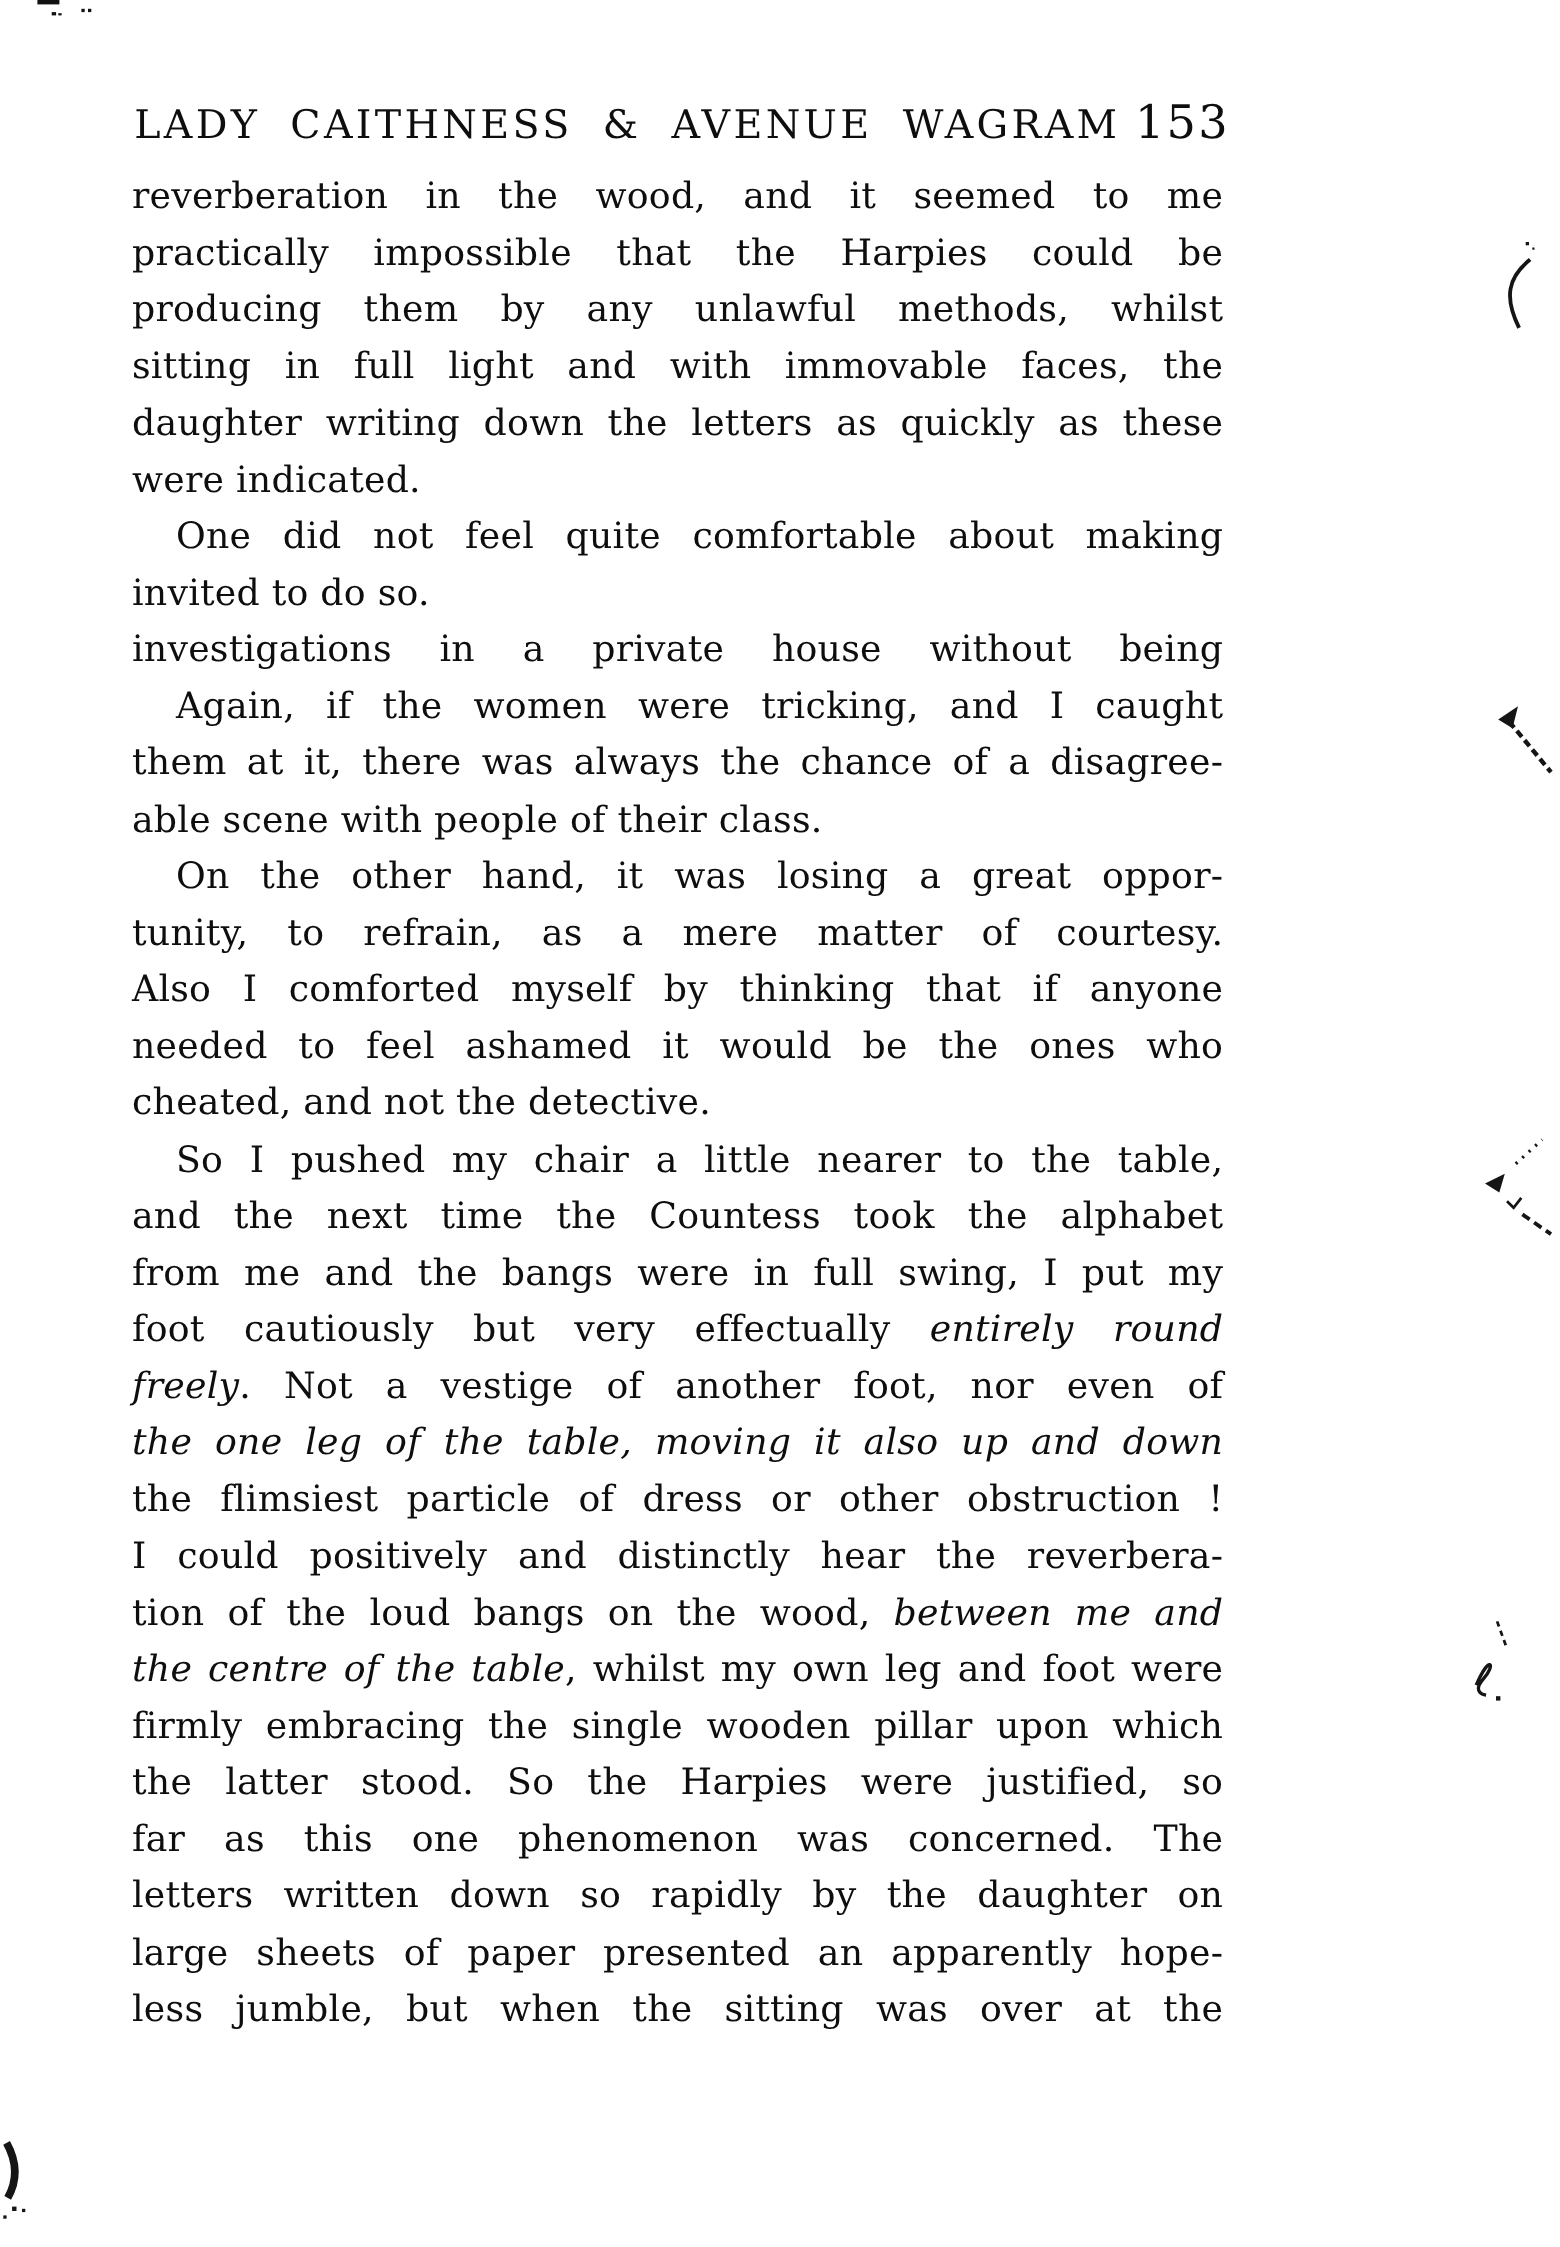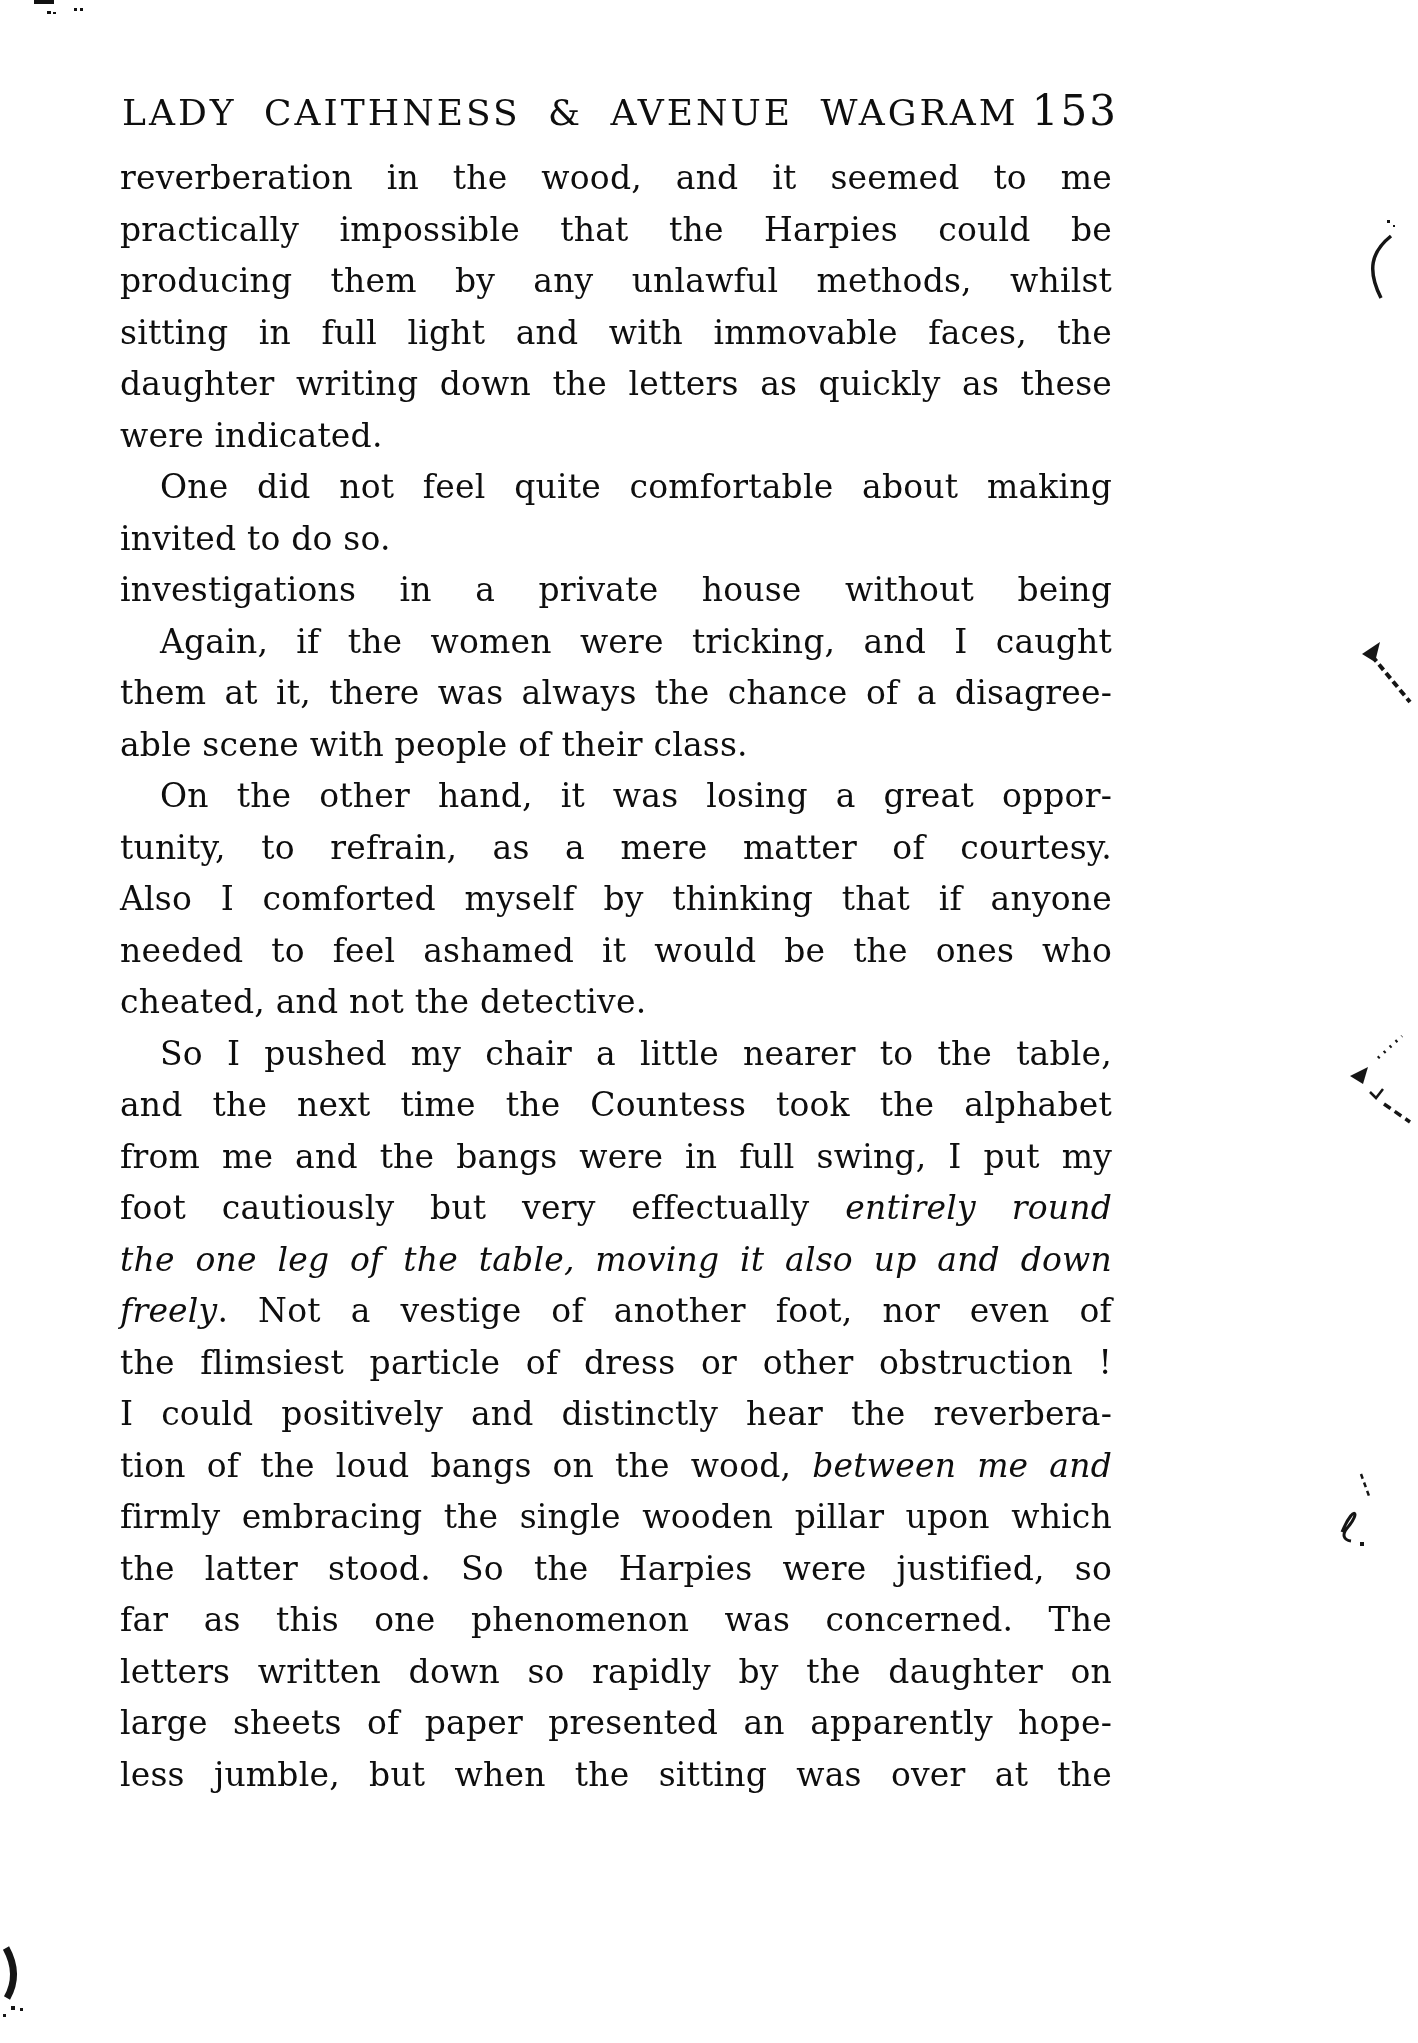--- a/index.html
+++ b/index.html
@@ -84,25 +84,26 @@
         <div class="line"><span>tunity, to refrain, as a mere matter of courtesy.</span></div>
         <div class="line"><span>Also I comforted myself by thinking that if anyone</span></div>
         <div class="line"><span>needed to feel ashamed it would be the ones who</span></div>
         <div class="line no-stretch"><span>cheated, and not the detective.</span></div>
       </div>
       <div class="para indent">
         <div class="line"><span>So I pushed my chair a little nearer to the table,</span></div>
         <div class="line"><span>and the next time the Countess took the alphabet</span></div>
         <div class="line"><span>from me and the bangs were in full swing, I put my</span></div>
         <div class="line"><span>foot cautiously but very effectually </span><span class="it">entirely round</span></div>
+        <div class="line"><span class="it">freely</span><span>. Not a vestige of another foot, nor even of</span></div>
         <div class="line"><span class="it">the one leg of the table, moving it also up and down</span></div>
-        <div class="line"><span class="it">freely</span><span>. Not a vestige of another foot, nor even of</span></div>
         <div class="line"><span>the flimsiest particle of dress or other obstruction !</span></div>
         <div class="line"><span>I could positively and distinctly hear the reverbera-</span></div>
         <div class="line"><span>tion of the loud bangs on the wood, </span><span class="it">between me and</span></div>
+        <div class="line"><span class="it">the centre of the table</span><span>, whilst my own leg and foot were</span></div>
         <div class="line"><span>firmly embracing the single wooden pillar upon which</span></div>
         <div class="line"><span>the latter stood. So the Harpies were justified, so</span></div>
         <div class="line"><span>far as this one phenomenon was concerned. The</span></div>
         <div class="line"><span>letters written down so rapidly by the daughter on</span></div>
         <div class="line"><span>large sheets of paper presented an apparently hope-</span></div>
         <div class="line"><span>less jumble, but when the sitting was over at the</span></div>
       </div>
     </main>
 
   <svg class="mark" style="left:1358px; top:218px;" width="48" height="92">

